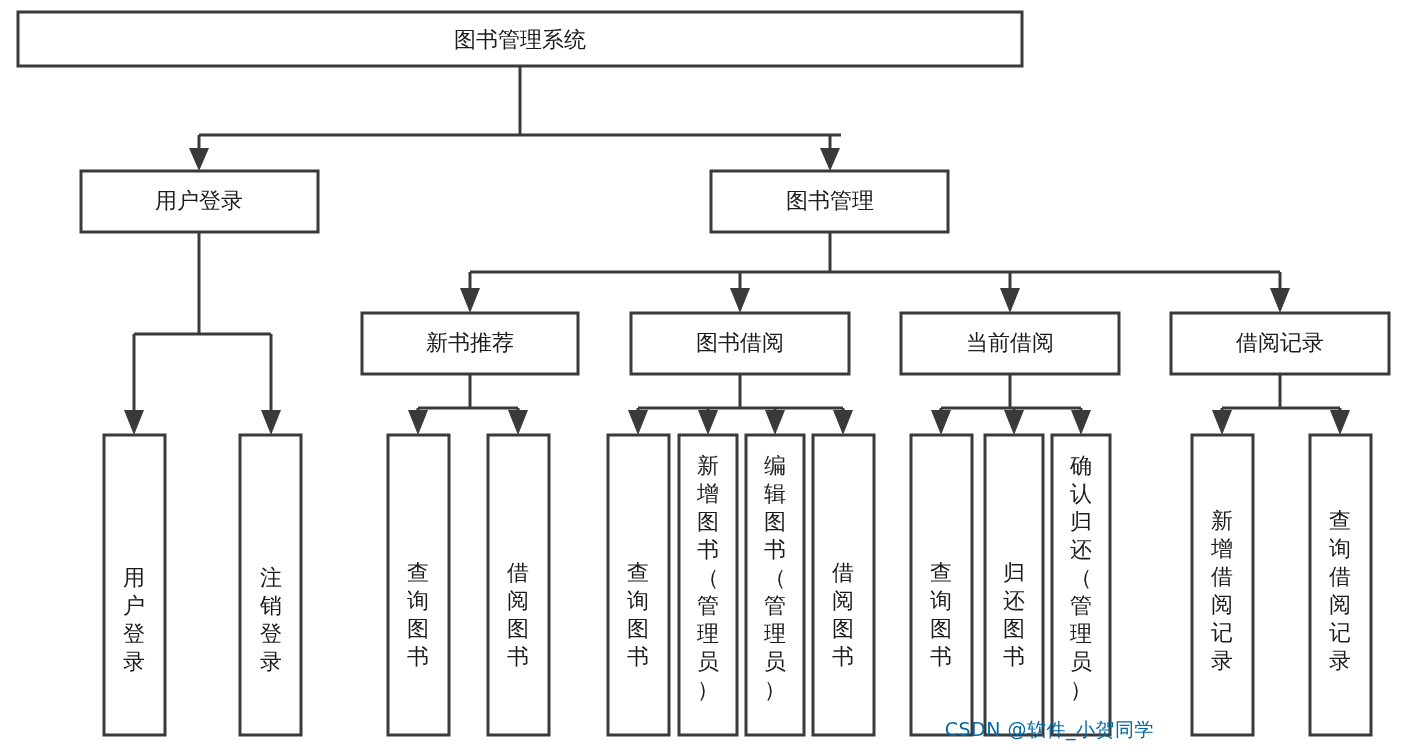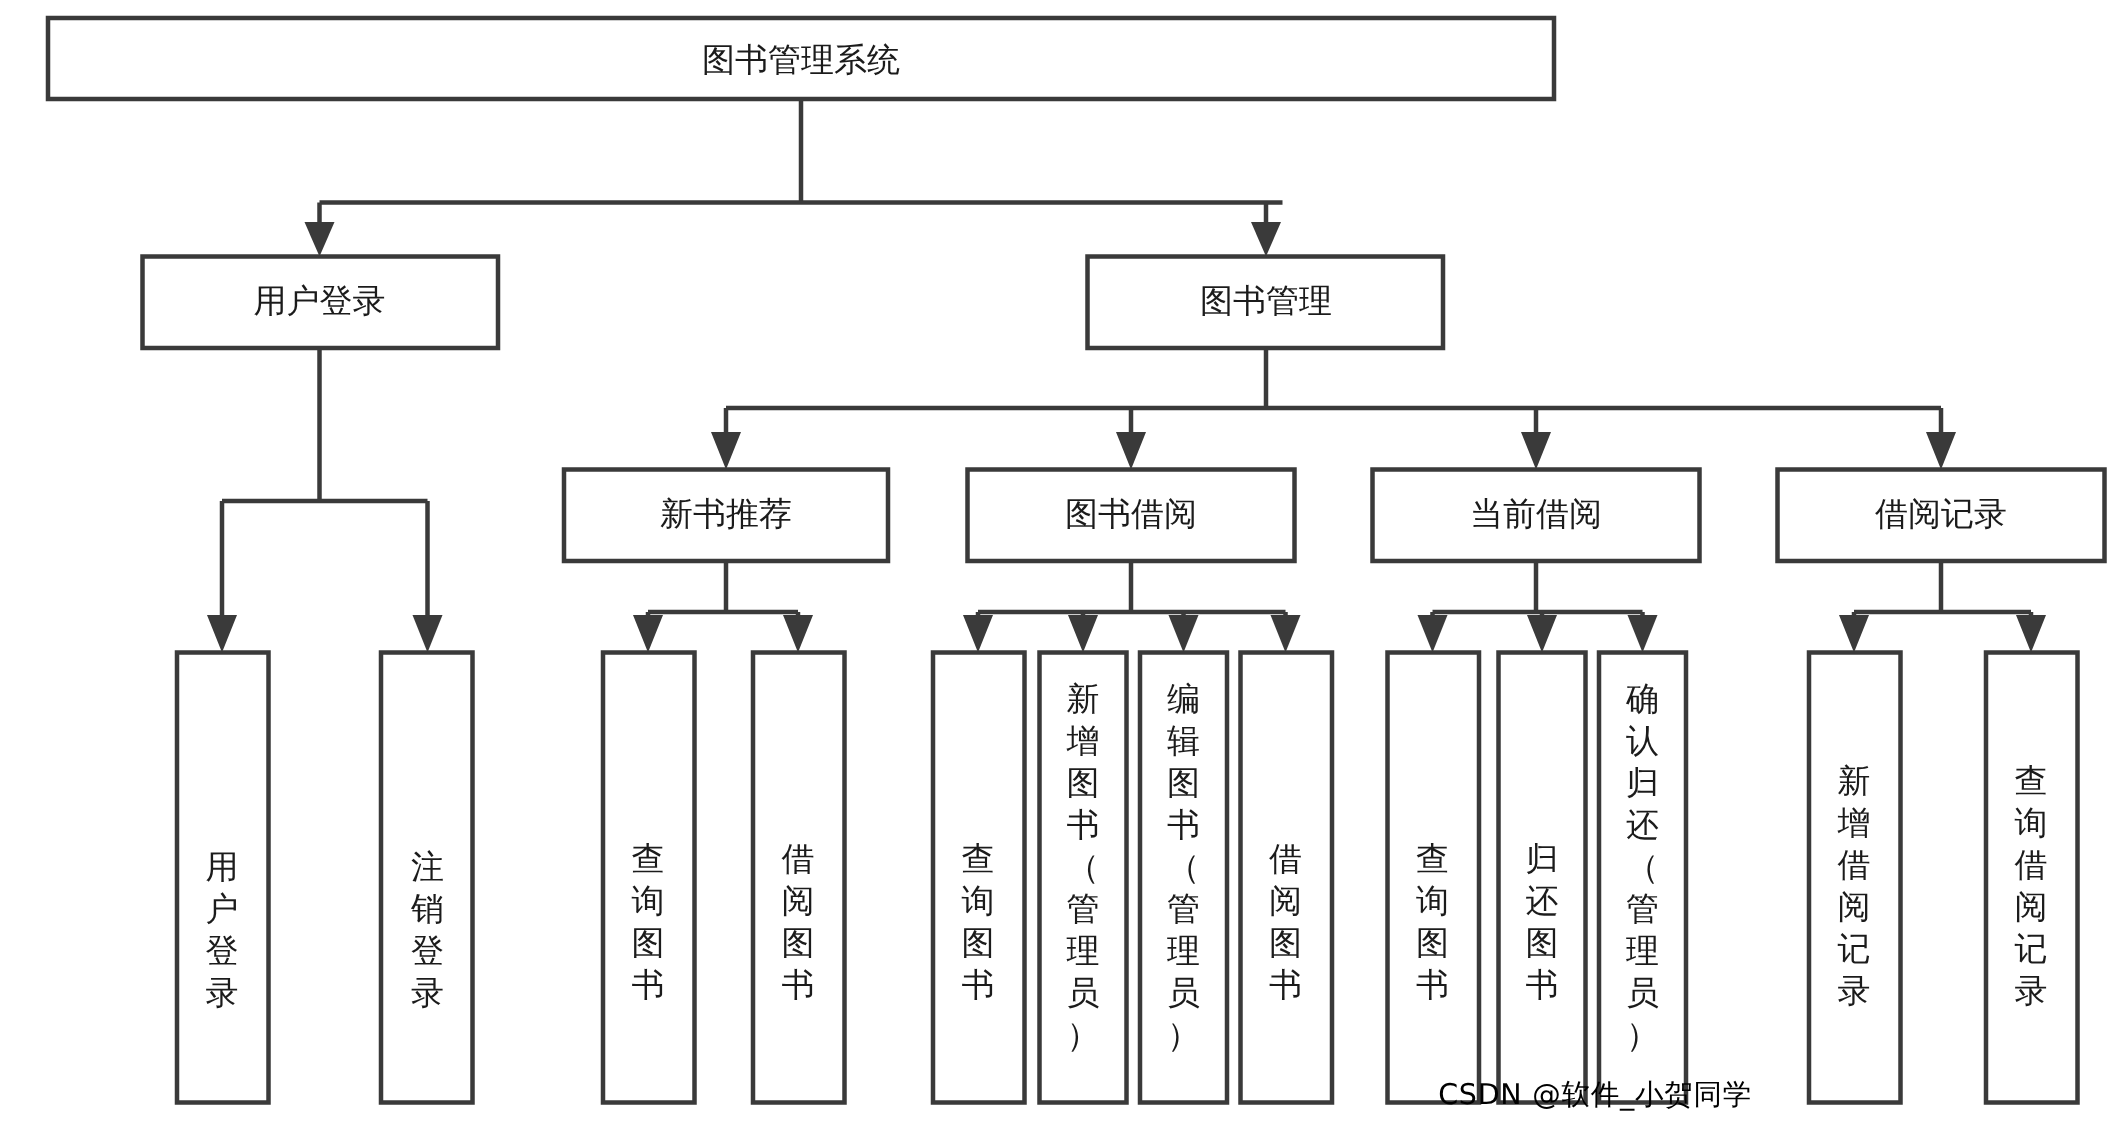--- a/index.html
+++ b/index.html
@@ -10,21 +10,20 @@
   body {
     width: 1405px;
     height: 747px;
     font-family: "DejaVu Sans", "Liberation Sans", sans-serif;
     overflow: hidden;
   }
   #diagram-root {
     position: relative;
     width: 1162px;
     height: 747px;
-    margin-left: 14px;
   }
   svg.diagram {
     position: absolute;
     top: 0;
     left: 0;
     width: 1405px;
     height: 747px;
   }
   .node-box {
     fill: #ffffff;
@@ -53,21 +52,21 @@
     font-family: "DejaVu Sans", "Liberation Sans", sans-serif;
     font-size: 22px;
     text-anchor: middle;
   }
   .watermark {
     position: absolute;
     right: 8px;
     bottom: 4px;
     font-family: "DejaVu Sans", "Liberation Sans", sans-serif;
     font-size: 19px;
-    color: #000000;
+    color: #0369a1;
     white-space: nowrap;
     letter-spacing: 0.5px;
   }
 </style>
 </head>
 <body>
 
 <div id="diagram-root">
 
   <svg class="diagram" viewBox="0 0 1405 747" xmlns="http://www.w3.org/2000/svg">

